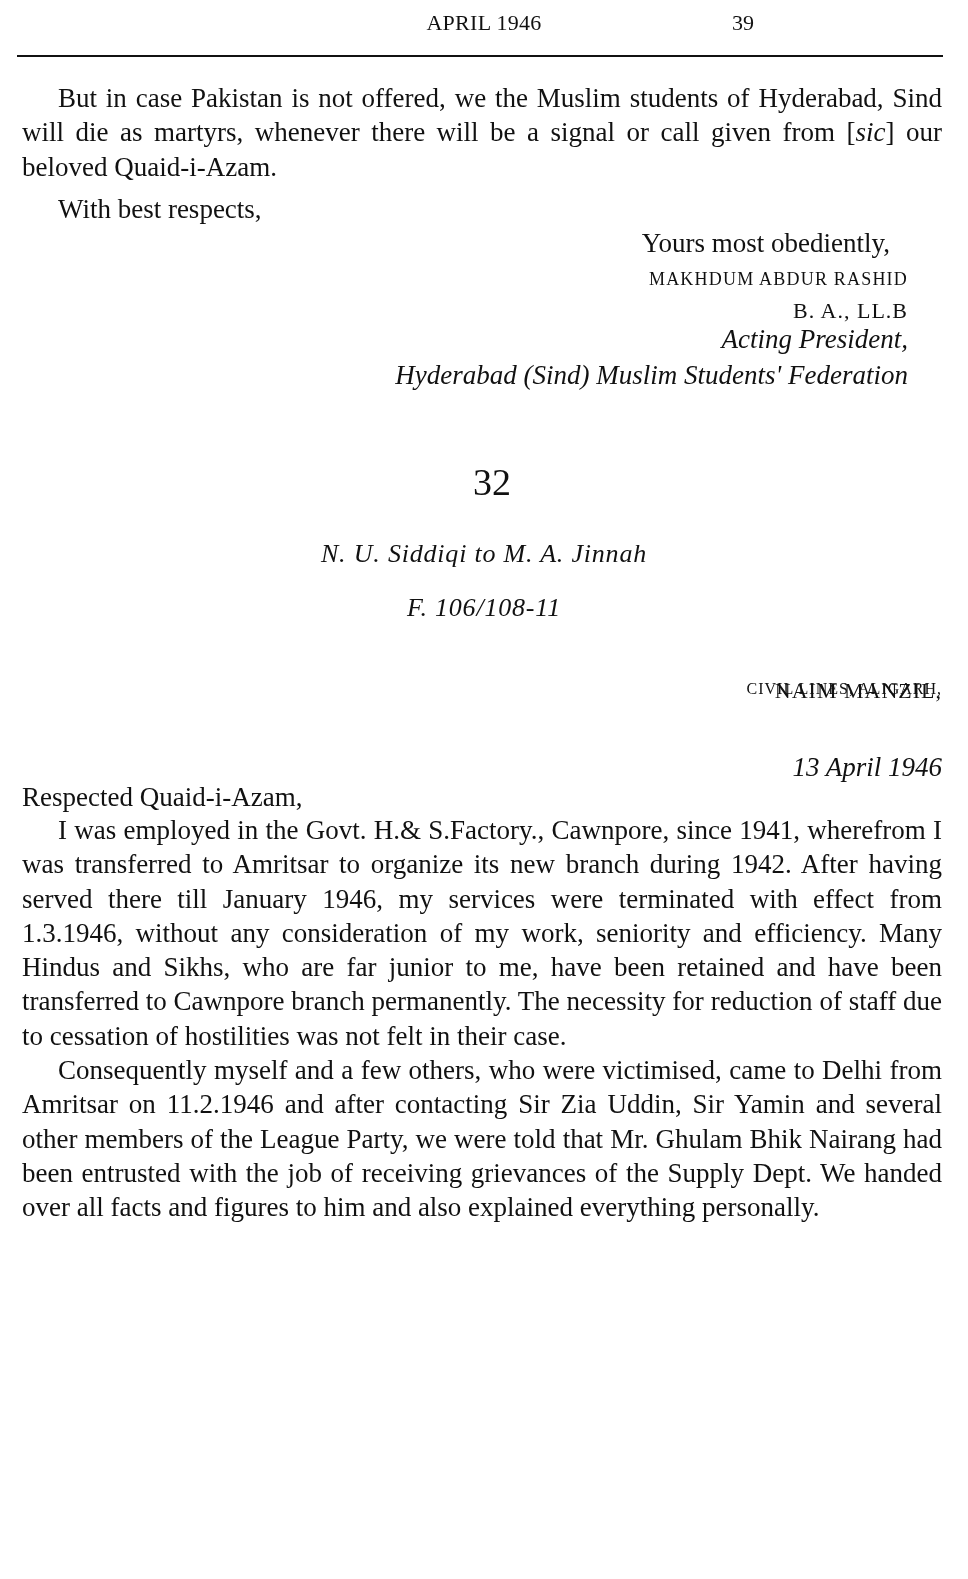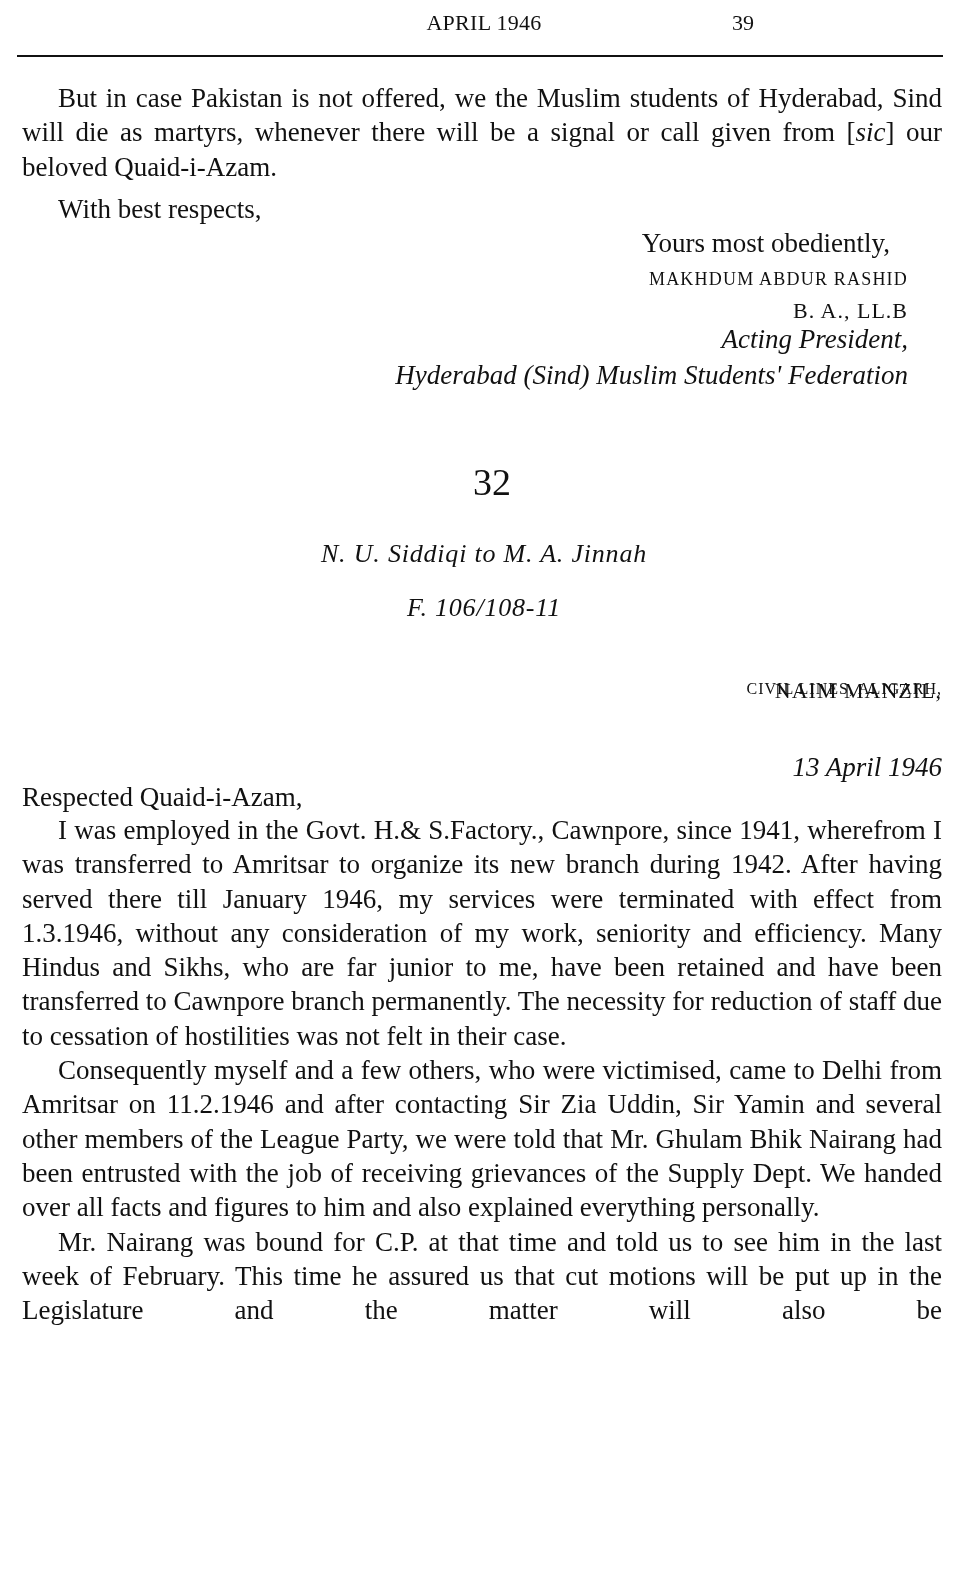--- a/index.html
+++ b/index.html
@@ -78,14 +78,13 @@
 
 <div class="addr addr1">NAIM MANZIL,</div>
 <div class="addr addr2">CIVIL LINES, ALIGARH,</div>
 <div class="addr addr-date">13 April 1946</div>
 
 <div class="salutation">Respected Quaid-i-Azam,</div>
 
 <div class="text block2">
   <p class="p">I was employed in the Govt. H.&amp; S.Factory., Cawnpore, since 1941, wherefrom I was transferred to Amritsar to organize its new branch during 1942. After having served there till January 1946, my services were terminated with effect from 1.3.1946, without any consideration of my work, seniority and efficiency. Many Hindus and Sikhs, who are far junior to me, have been retained and have been transferred to Cawnpore branch permanently. The necessity for reduction of staff due to cessation of hostilities was not felt in their case.</p>
   <p class="p">Consequently myself and a few others, who were victimised, came to Delhi from Amritsar on 11.2.1946 and after contacting Sir Zia Uddin, Sir Yamin and several other members of the League Party, we were told that Mr. Ghulam Bhik Nairang had been entrusted with the job of receiving grievances of the Supply Dept. We handed over all facts and figures to him and also explained everything personally.</p>
-  <p class="p justify-last">Mr. Nairang was bound for C.P. at that time and told us to see him in the last week of February. This time he assured us that cut motions will be put up in the Legislature and the matter will also be</p>
 </div>
 
 </body></html>

